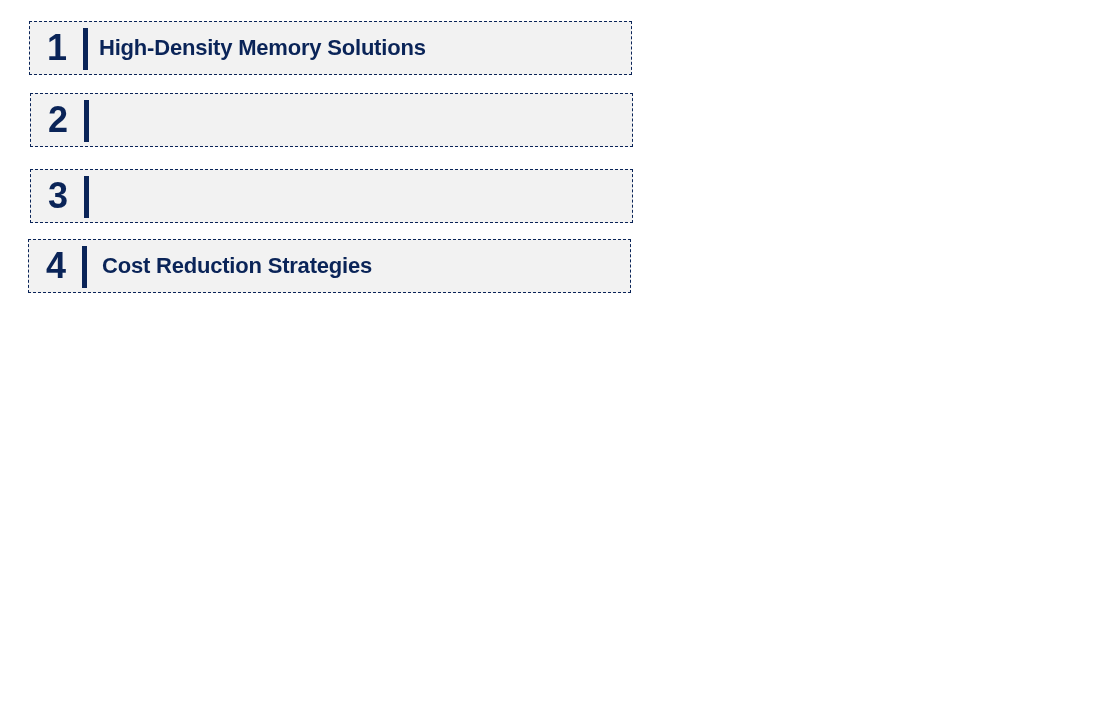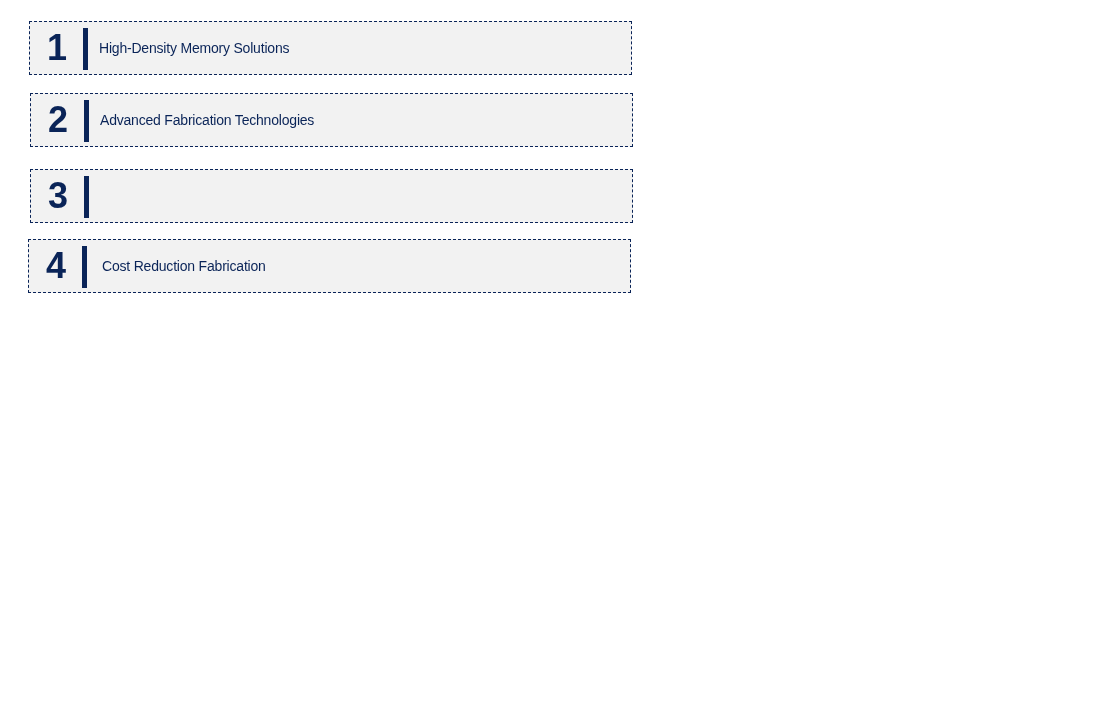--- a/index.html
+++ b/index.html
@@ -1,38 +1,37 @@
 <!DOCTYPE html>
 <html><head>
 <meta charset="utf-8">
 <style>
   html, body { margin:0; padding:0; background:#ffffff; }
   body { width:1106px; height:713px; position:relative; overflow:hidden; font-family:"Liberation Sans", sans-serif; }
   .item { position:absolute; width:603px; height:54px; background:#f2f2f2; border:1px dashed #0a2458; box-sizing:border-box; }
   .num { position:absolute; top:50%; transform:translateY(-50%); font-weight:bold; font-size:36px; color:#0a2458; width:40px; text-align:center; }
   .bar { position:absolute; top:6px; bottom:4px; width:5px; background:#0a2458; }
-  .label { position:absolute; top:50%; transform:translateY(-50%); font-weight:normal; font-size:14px; color:#0a2458; white-space:nowrap; letter-spacing:-0.2px;text-align:center; }
+  .label { position:absolute; top:50%; transform:translateY(-50%); font-weight:bold; font-size:22px; color:#0a2458; white-space:nowrap; letter-spacing:-0.2px;text-align:center; }
 </style>
 </head>
 <body>
 
 <div class="item" style="left:29px; top:21px;">
   <span class="num" style="left:7px;">1</span>
   <span class="bar" style="left:53px;"></span>
   <span class="label" style="left:69px;">High-Density Memory Solutions</span>
 </div>
 
 <div class="item" style="left:30px; top:93px;">
   <span class="num" style="left:7px;">2</span>
   <span class="bar" style="left:53px;"></span>
-  <span class="label" style="left:69px;">Advanced Fabrication Technologies</span>
 </div>
 
 <div class="item" style="left:30px; top:169px;">
   <span class="num" style="left:7px;">3</span>
   <span class="bar" style="left:53px;"></span>
 </div>
 
 <div class="item" style="left:28px; top:239px;">
   <span class="num" style="left:7px;">4</span>
   <span class="bar" style="left:53px;"></span>
-  <span class="label" style="left:73px;">Cost Reduction Fabrication</span>
+  <span class="label" style="left:73px;">Cost Reduction Strategies</span>
 </div>
 
 </body></html>

